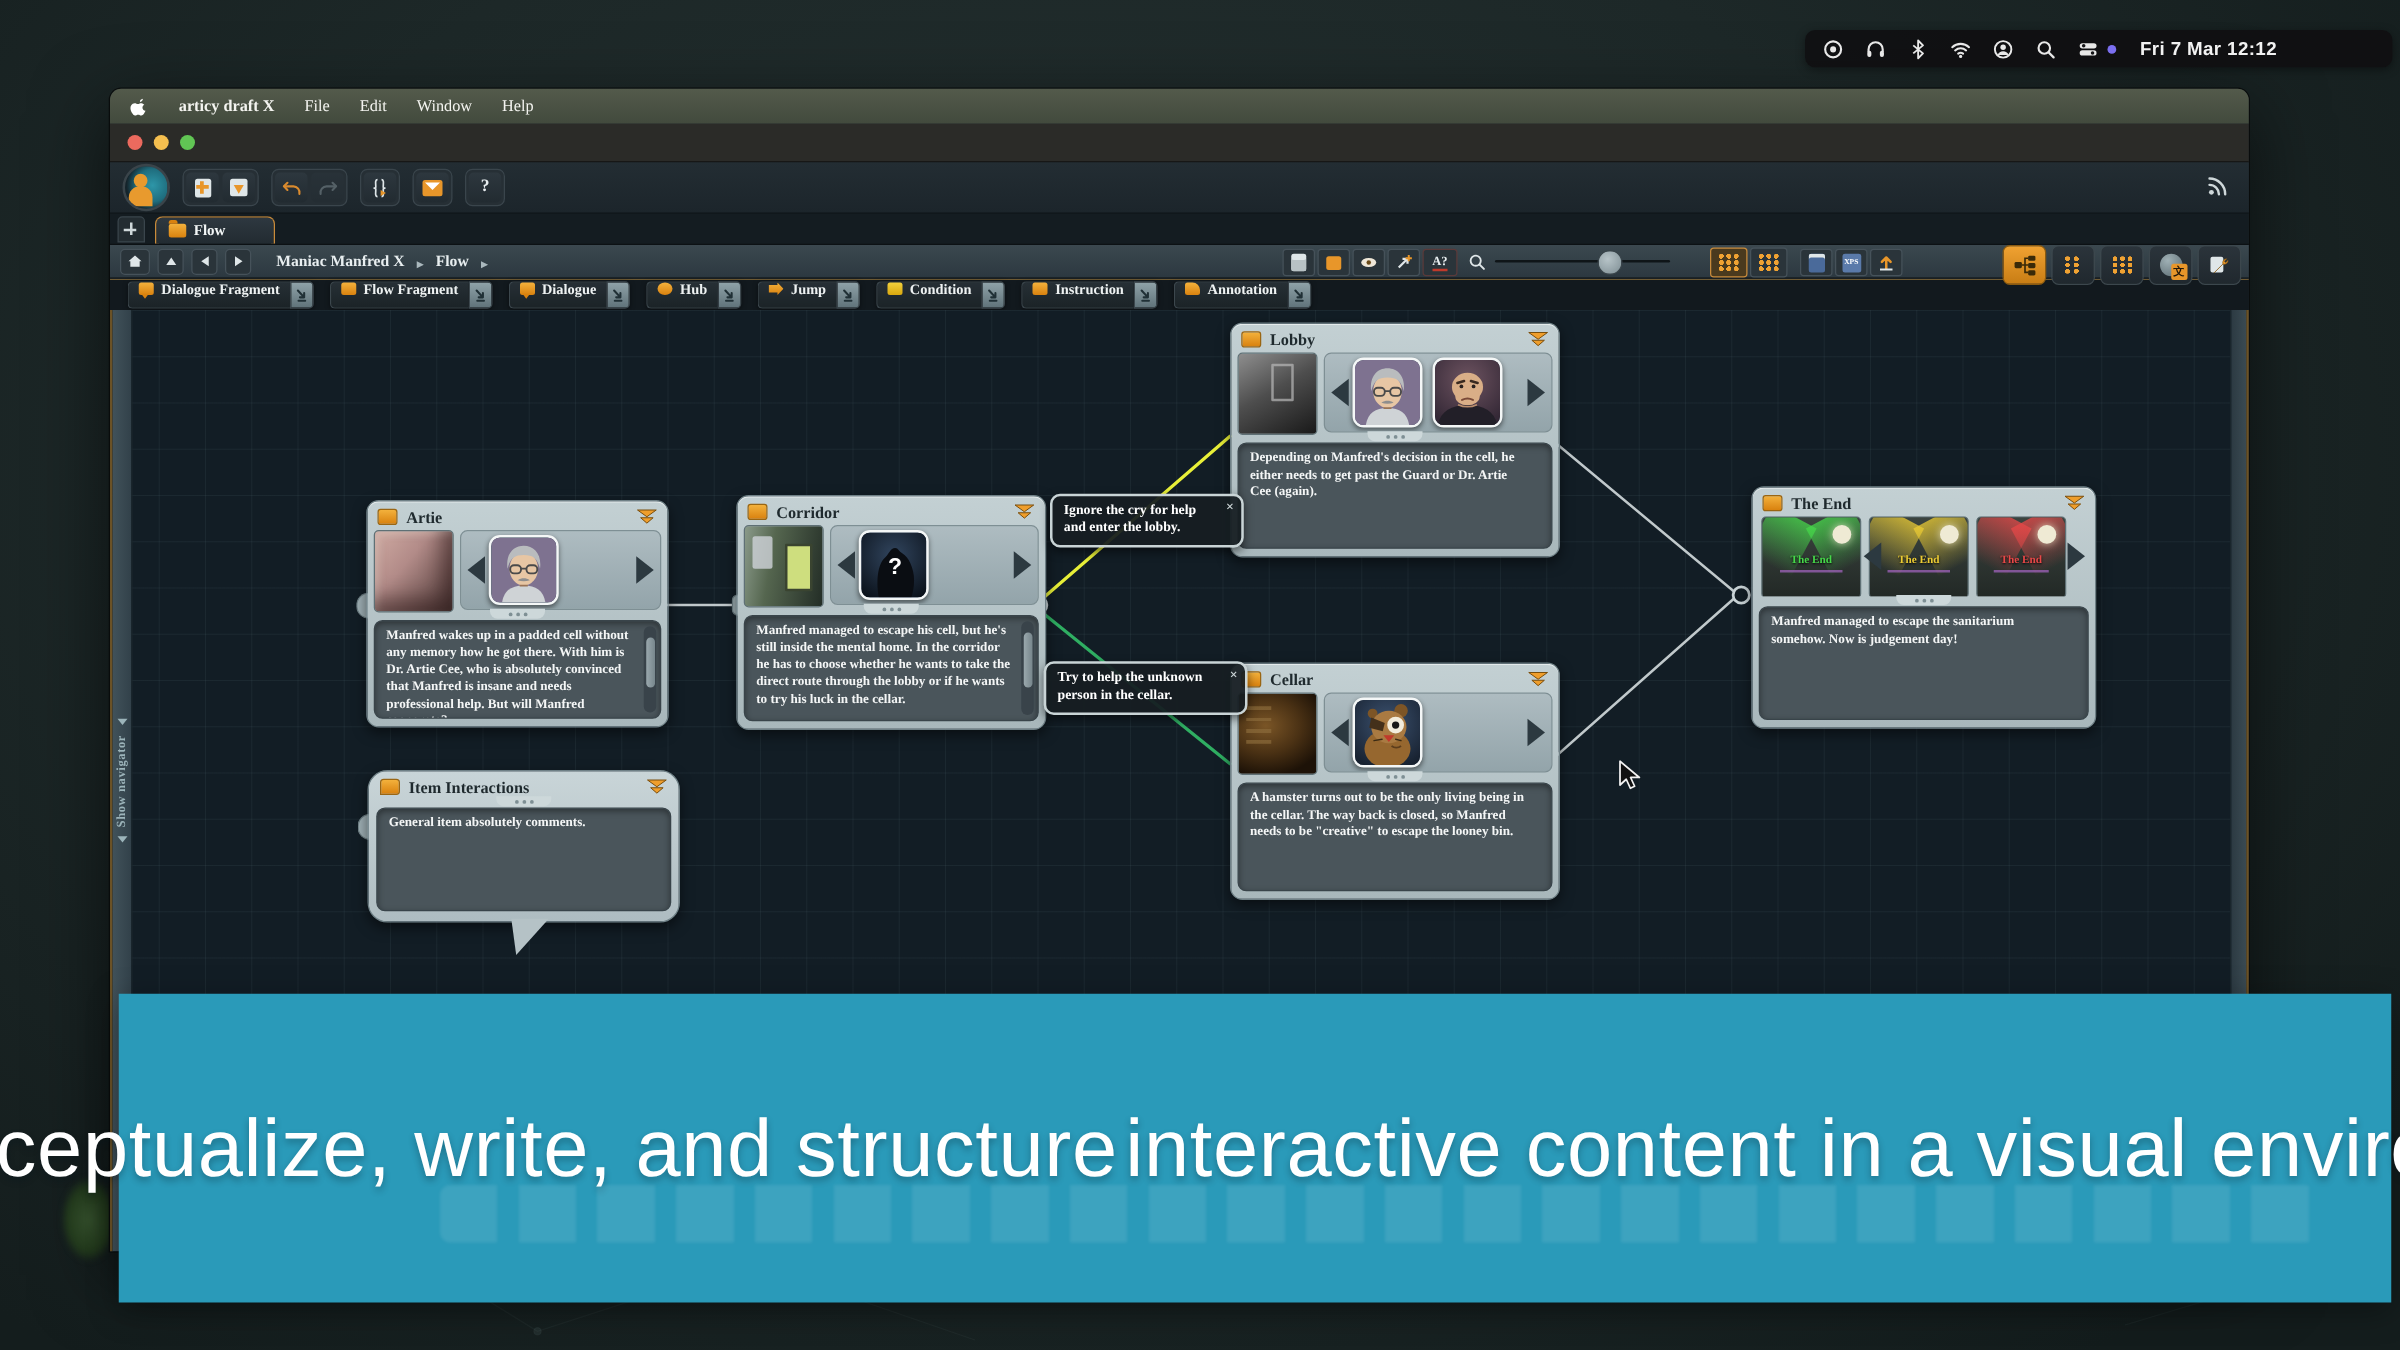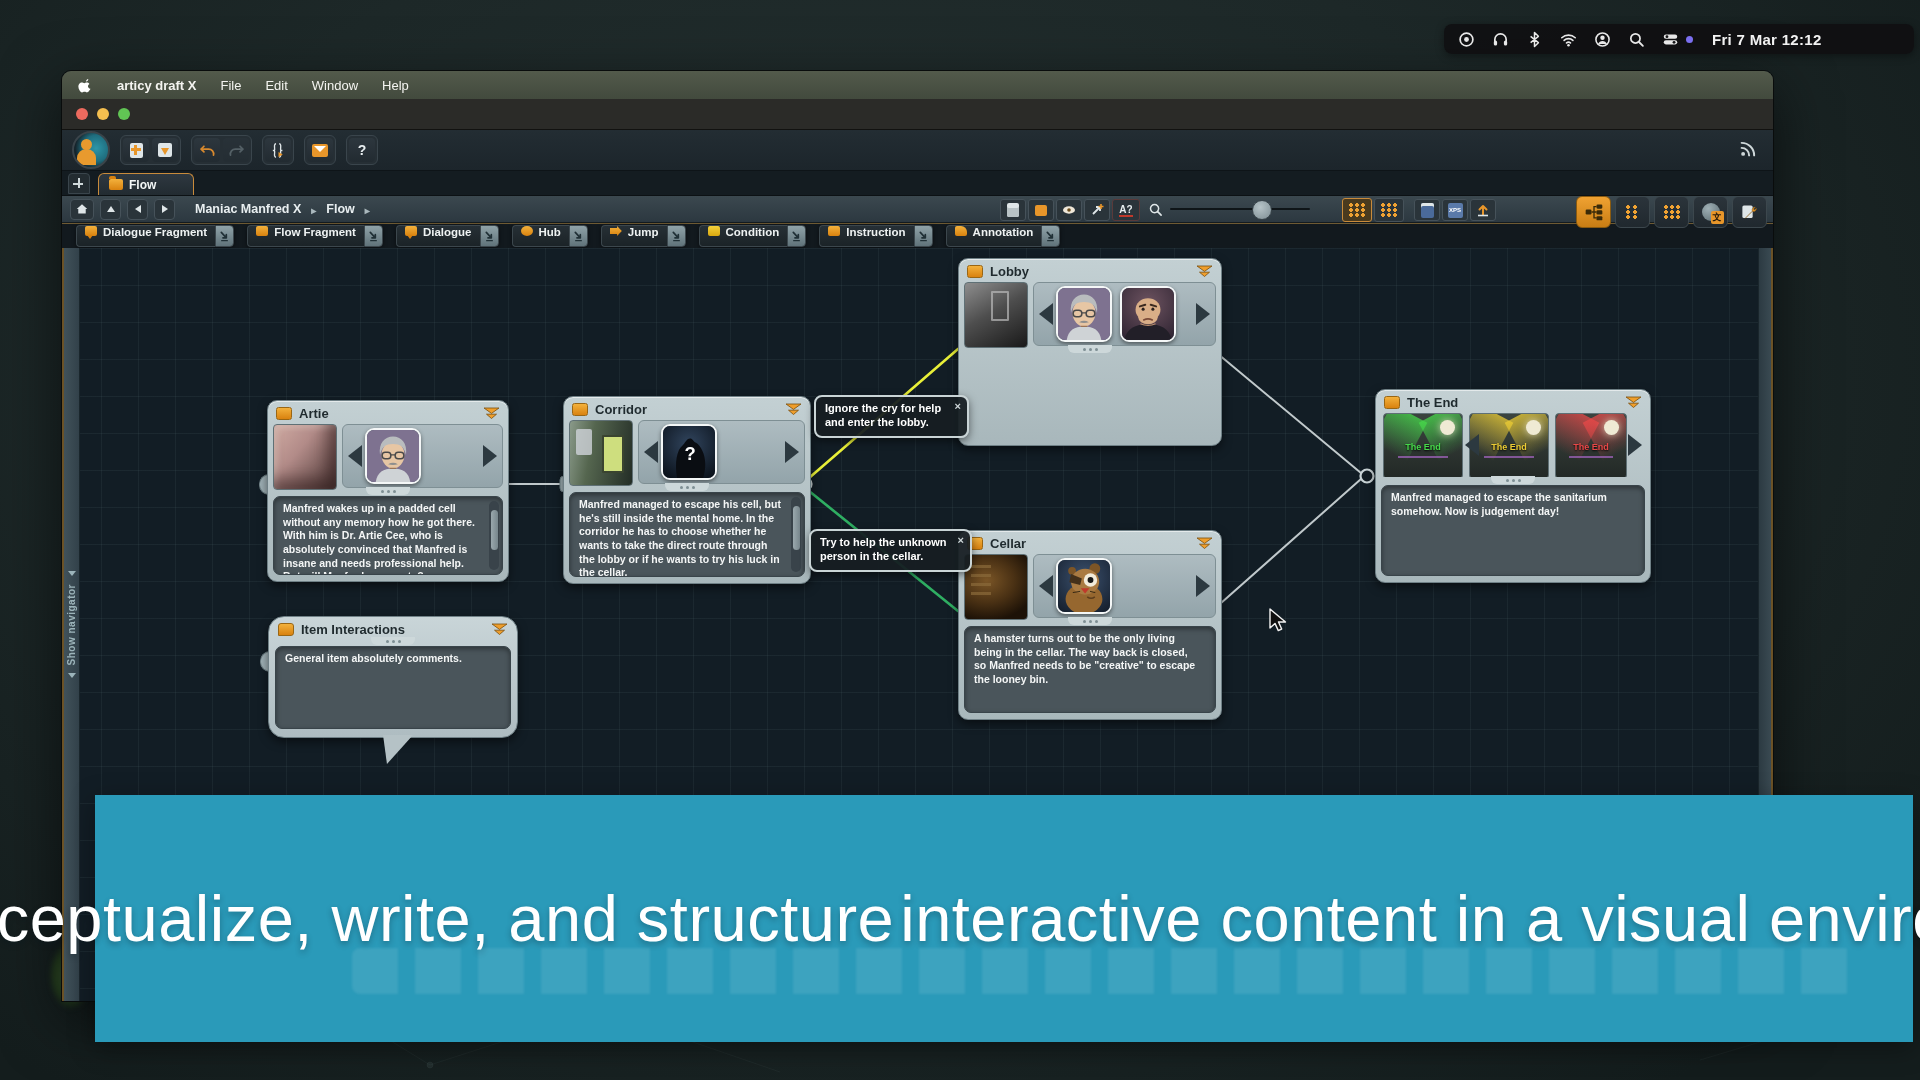--- a/index.html
+++ b/index.html
@@ -11,22 +11,22 @@
   .constellation{position:absolute;inset:0;z-index:1;opacity:.6}
   .plant{position:absolute;left:40px;top:925px;width:62px;height:92px;z-index:2;
     background:radial-gradient(30px 46px at 50% 55%, #3c5b33 0%, #26401f 55%, transparent 75%);filter:blur(2px);}
   
   .systray{position:absolute;left:1444px;top:24px;width:442px;height:30px;z-index:40;
     background:rgba(16,16,18,.95);border-radius:8px;display:flex;align-items:center;gap:17px;padding:0 14px;box-shadow:0 2px 8px rgba(0,0,0,.4)}
   .systray .ti{width:17px;height:17px;color:#e8e8e8;flex:none}
   .systray .dot{width:7px;height:7px;border-radius:50%;background:#7b6ff0;flex:none;margin-left:-10px}
   .clock{color:#f2f2f2;font-size:15px;font-weight:700;letter-spacing:.3px;white-space:nowrap;margin-left:2px}
   
-  .window{position:absolute;left:61px;top:70px;width:1711px;height:930px;z-index:10;
-    border-radius:10px 10px 0 0;box-shadow:0 18px 60px rgba(0,0,0,.6);background:#1b242a;border:1px solid #090c0c;}
+  .window{position:absolute;left:87px;top:70px;width:1711px;height:930px;z-index:10;
+    border-radius:10px 10px 0 0;box-shadow:0 18px 60px rgba(0,0,0,.6);background:#1b242a;border:1px solid #090c0c;font-family:Liberation Serif, serif;}
   .menubar{height:28px;border-radius:9px 9px 0 0;background:linear-gradient(#535a4b,#424a3d);
     display:flex;align-items:center;gap:24px;padding:0 16px;color:#f4f4f0;font-size:13px}
   .menubar .appname{font-weight:700}
   .menubar .mi{cursor:default}
   .apple{width:15px;height:17px;color:#fff}
   .titlebar{position:relative;height:30px;background:#2b2b28;border-bottom:1px solid #121210;display:flex;align-items:center}
   .lights{display:flex;gap:9px;margin-left:14px}
   .light{width:12px;height:12px;border-radius:50%}
   .l-red{background:#ec6a5e}.l-yel{background:#f5bf4f}.l-grn{background:#61c554}
   .wtitle{position:absolute;left:0;right:0;text-align:center;color:#cfcfc6;font-size:12.5px;font-weight:700;letter-spacing:.2px}
@@ -725,20 +725,23 @@
               <span class="car-arrow r"></span>
             </div>
           </div>
           <div class="n-grip">
               <i>
                 <b></b>
                 <b></b>
                 <b></b>
               </i>
             </div>
+          <div class="n-text">
+            <p>Depending on Manfred's decision in the cell, he either needs to get past the Guard or Dr. Artie Cee (again).</p>
+          </div>
         </div>
 
         <div class="node" style="left:894px;top:282px;width:252px;height:180px">
           <div class="n-head">
             <span class="n-ico"></span>
             <span class="n-title">Cellar</span>
             <svg class="n-collapse">
                 <use href="#chev2"></use>
               </svg>
           </div>

